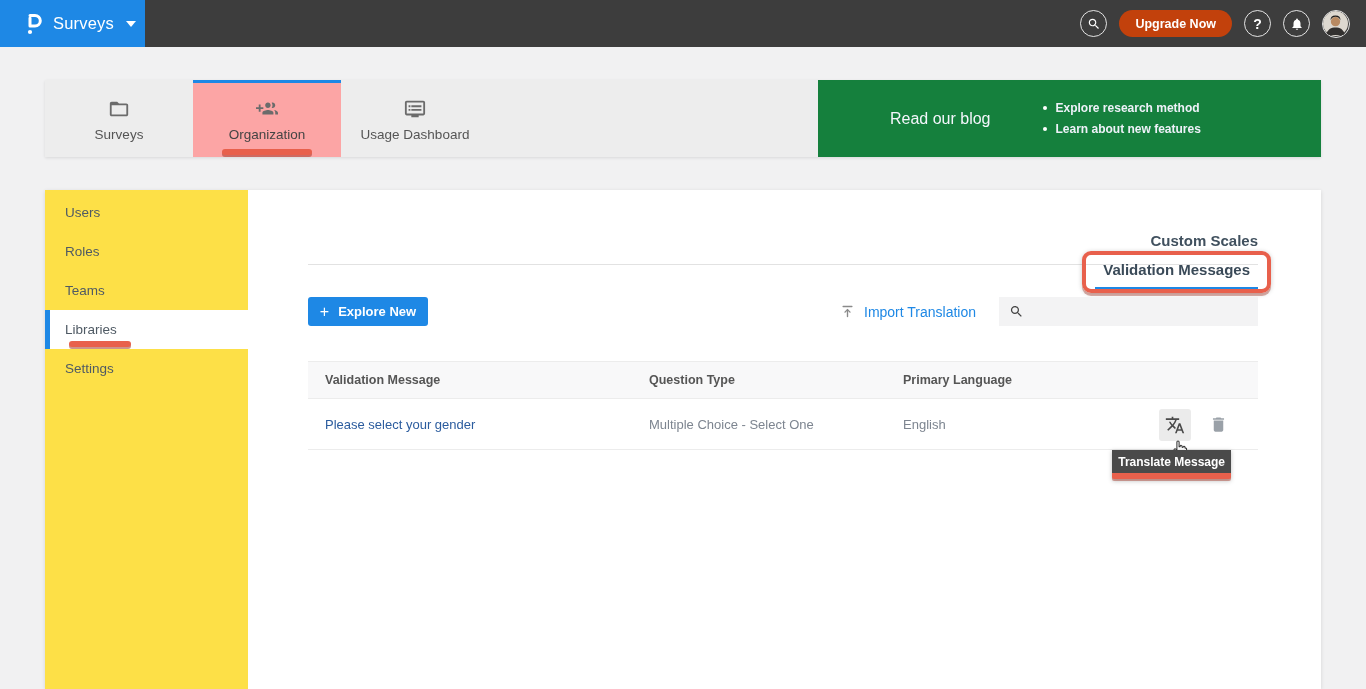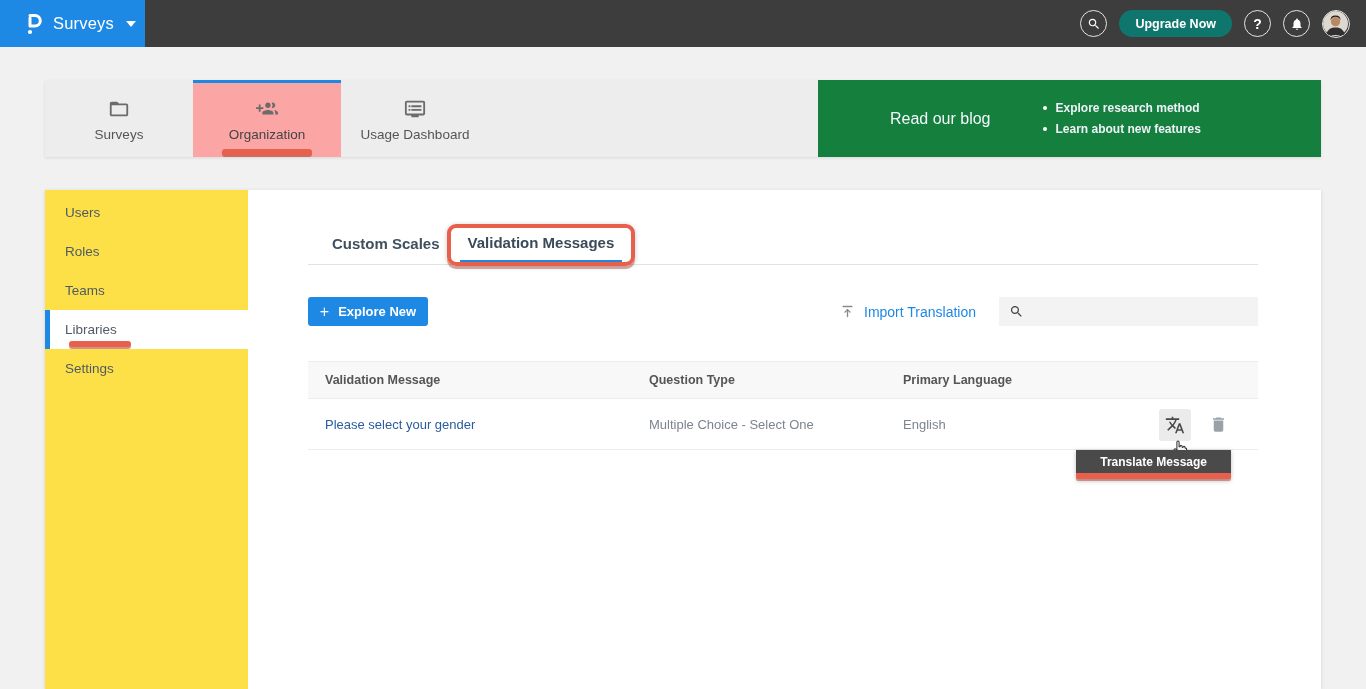--- a/index.html
+++ b/index.html
@@ -19,21 +19,21 @@
   }
   .logo-text { color:#fff; font-size:16.5px; letter-spacing:.2px; }
   .caret-down { width:0; height:0; border-left:5px solid transparent; border-right:5px solid transparent; border-top:6px solid #fff; margin-left:2px; }
   .topbar-right { position:absolute; right:16px; top:0; height:47px; display:flex; align-items:center; gap:12px; }
   .circle-btn {
     width:27px; height:27px; border-radius:50%; border:1.5px solid rgba(255,255,255,.85);
     display:flex; align-items:center; justify-content:center; color:#fff; cursor:pointer;
     font-size:14px; font-weight:bold; flex:0 0 auto;
   }
   .upgrade-btn {
-    height:27px; padding:0 16px; border:none; border-radius:14px; background:#0f766e;
+    height:27px; padding:0 16px; border:none; border-radius:14px; background:#c2410c;
     color:#fff; font-weight:bold; font-size:12.5px; font-family:inherit; cursor:pointer;
   }
   .avatar { width:28px; height:28px; border-radius:50%; overflow:hidden; border:1.5px solid rgba(255,255,255,.85); cursor:pointer; flex:0 0 auto; }
 
   
   .tabstrip { position:absolute; left:45px; top:80px; width:1276px; height:77px; display:flex; box-shadow:0 1px 3px rgba(0,0,0,.10); }
   .tabs-area { width:773px; background:#ededed; display:flex; }
   .nav-tab {
     width:148px; height:77px; display:flex; flex-direction:column; align-items:center;
     padding-top:18px; cursor:pointer; position:relative;
@@ -56,21 +56,21 @@
   
   .main-card { position:absolute; left:45px; top:190px; width:1276px; height:499px; background:#fff; box-shadow:0 1px 4px rgba(0,0,0,.12); display:flex; }
   .sidebar { width:203px; background:#fde047; padding-top:3px; flex:0 0 auto; }
   .side-item { height:39px; display:flex; align-items:center; padding-left:20px; font-size:13.5px; color:#4f5a64; cursor:pointer; position:relative; }
   .side-item.active { background:#fff; border-left:5px solid #1e88e5; padding-left:15px; }
   .lib-underline { left:19px; bottom:2px; width:62px; }
 
   .content { flex:1; position:relative; }
 
   
-  .scale-tabs { position:absolute; left:60px; top:42px; width:950px; height:33px; border-bottom:1px solid #e2e2e2; display:flex; align-items:flex-end; }
+  .scale-tabs { position:absolute; left:60px; top:42px; width:950px; height:33px; border-bottom:1px solid #e2e2e2; display:flex; align-items:flex-end;flex-direction:column; }
   .scale-tab { font-size:15px; font-weight:bold; color:#40505e; padding-bottom:12px; cursor:pointer; white-space:nowrap; }
   .scale-tab.first { margin-left:24px; }
   .scale-tab.active { margin-left:20px; padding:0 8px 9px; border-bottom:4px solid #1e88e5; position:relative; color:#3a4a58; }
   .annotation-box {
     position:absolute; left:-13px; right:-13px; top:-10px; bottom:-6px;
     border:4px solid #e8604c; border-radius:9px; pointer-events:none;
     box-shadow:0 3px 0 rgba(166,58,43,.40), 0 1px 5px rgba(0,0,0,.22);
   }
 
   
@@ -93,21 +93,21 @@
   .c2 { width:254px; }
   .c3 { flex:1; }
   .cell-muted { color:#7d8590; }
   .row-link { color:#2b5c9e; text-decoration:none; cursor:pointer; }
   .row-actions { position:absolute; right:30px; top:0; height:51px; display:flex; align-items:center; gap:18px; }
   .icon-btn { width:32px; height:32px; background:#ebebeb; border:none; border-radius:3px; display:flex; align-items:center; justify-content:center; color:#4a4a4a; cursor:pointer; }
   .trash-btn { background:none; border:none; color:#9aa1a8; display:flex; align-items:center; cursor:pointer; }
 
   
   .tooltip { position:absolute; right:27px; top:89px; display:flex; flex-direction:column; filter:drop-shadow(0 1px 2px rgba(0,0,0,.25)); }
-  .tooltip-body { background:#4a4a4a; color:#fff; font-size:12px; font-weight:bold; padding:5px 24px 4px; white-space:nowrap; }
+  .tooltip-body { background:#4a4a4a; color:#fff; font-size:12px; font-weight:bold; padding:5px 6px 4px; white-space:nowrap; }
   .tooltip-underline { height:6px; background:#e8604c; border-radius:0 0 2px 2px; box-shadow:0 2px 0 rgba(166,58,43,.45); }
   .hand-cursor { position:absolute; right:70px; top:74px; }
 </style>
 </head>
 <body>
 
 <header class="topbar">
   <div class="logo-area">
     <svg width="20" height="25" viewBox="0 0 20 25">
       <path d="M7 4.5 h5 a5.3 5.3 0 0 1 0 10.6 h-5 v-8" fill="none" stroke="#fff" stroke-width="3" stroke-linecap="round" stroke-linejoin="round"></path>

